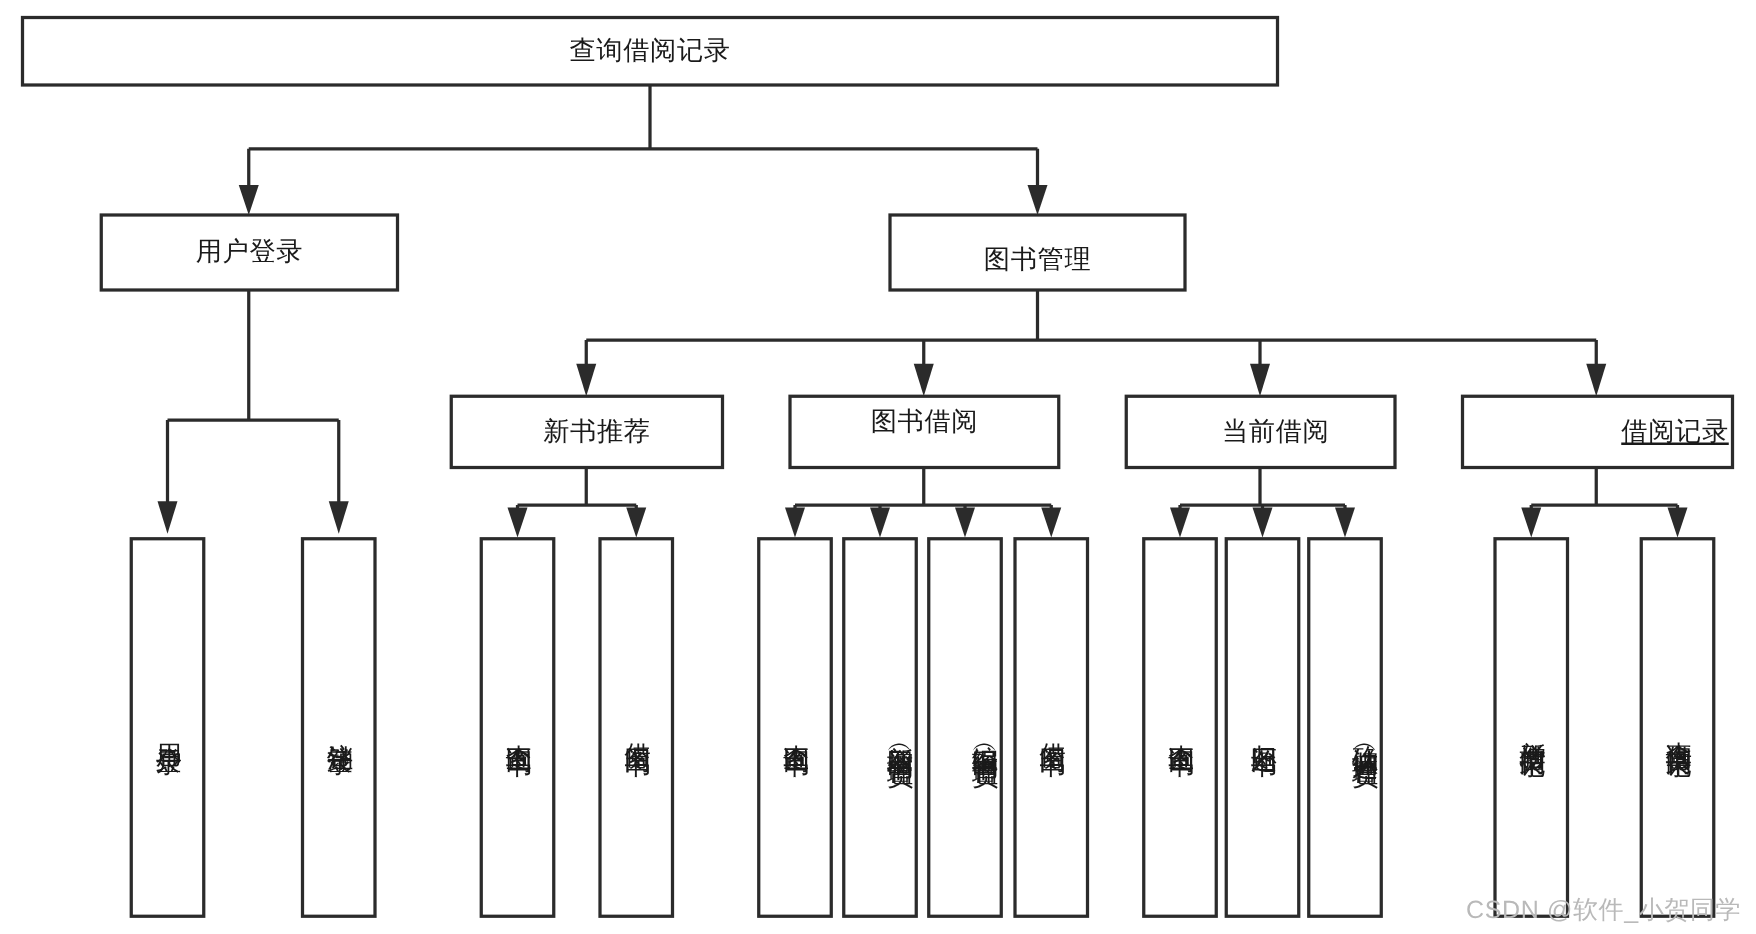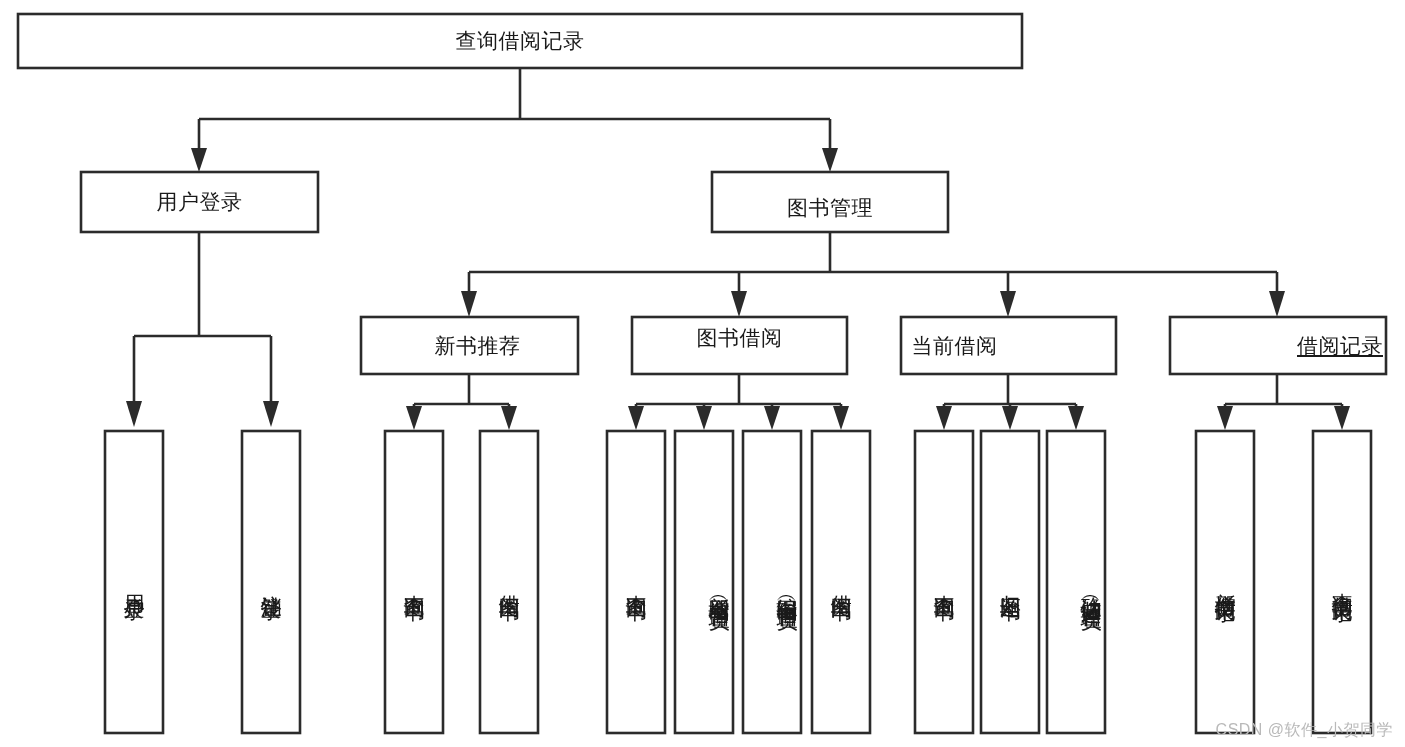--- a/index.html
+++ b/index.html
@@ -61,21 +61,21 @@
     text-orientation: upright;
     font-size: 21px;
     line-height: 1.35;
     letter-spacing: 2px;
     white-space: nowrap;
   }
   .watermark {
     position: absolute;
     right: 12px;
     bottom: 6px;
-    font-size: 16px;
+    font-size: 20px;
     color: #b9b9b9;
     font-family: "Liberation Sans", "DejaVu Sans", sans-serif;
     white-space: nowrap;
     letter-spacing: 0.5px;
   }
 </style>
 </head>
 <body>
 
 <div id="diagram-root">
@@ -188,21 +188,21 @@
     <rect class="node-box" x="1313" y="431" width="58" height="302"></rect>
   </svg>
 
   <div class="node-label horizontal" style="left:18px; top:14px; width:1004px; height:54px;">查询借阅记录</div>
 
   <div class="node-label horizontal" style="left:81px; top:172px; width:237px; height:60px;">用户登录</div>
   <div class="node-label horizontal" style="left:712px; top:172px; width:236px; height:72px;">图书管理</div>
 
   <div class="node-label horizontal" style="left:361px; top:317px; width:233px; height:57px;">新书推荐</div>
   <div class="node-label horizontal" style="left:632px; top:317px; width:215px; height:41px;">图书借阅</div>
-  <div class="node-label horizontal" style="left:847px; top:317px; width:215px; height:57px;">当前借阅</div>
+  <div class="node-label horizontal" style="left:913px; top:317px; width:215px; height:57px;">当前借阅</div>
   <div class="node-label horizontal" style="left:1230px; top:317px; width:220px; height:57px;text-decoration:underline;">借阅记录</div>
 
   <div class="node-label vertical" style="left:105px; top:431px; width:58px; height:302px;">用户登录</div>
   <div class="node-label vertical" style="left:242px; top:431px; width:58px; height:302px;">注销登录</div>
 
   <div class="node-label vertical" style="left:385px; top:431px; width:58px; height:302px;">查询图书</div>
   <div class="node-label vertical" style="left:480px; top:431px; width:58px; height:302px;">借阅图书</div>
 
   <div class="node-label vertical" style="left:607px; top:431px; width:58px; height:302px;">查询图书</div>
   <div class="node-label vertical" style="left:675px; top:431px; width:58px; height:302px; align-items:flex-start; padding-top:14px;">新增图书（管理员）</div>

